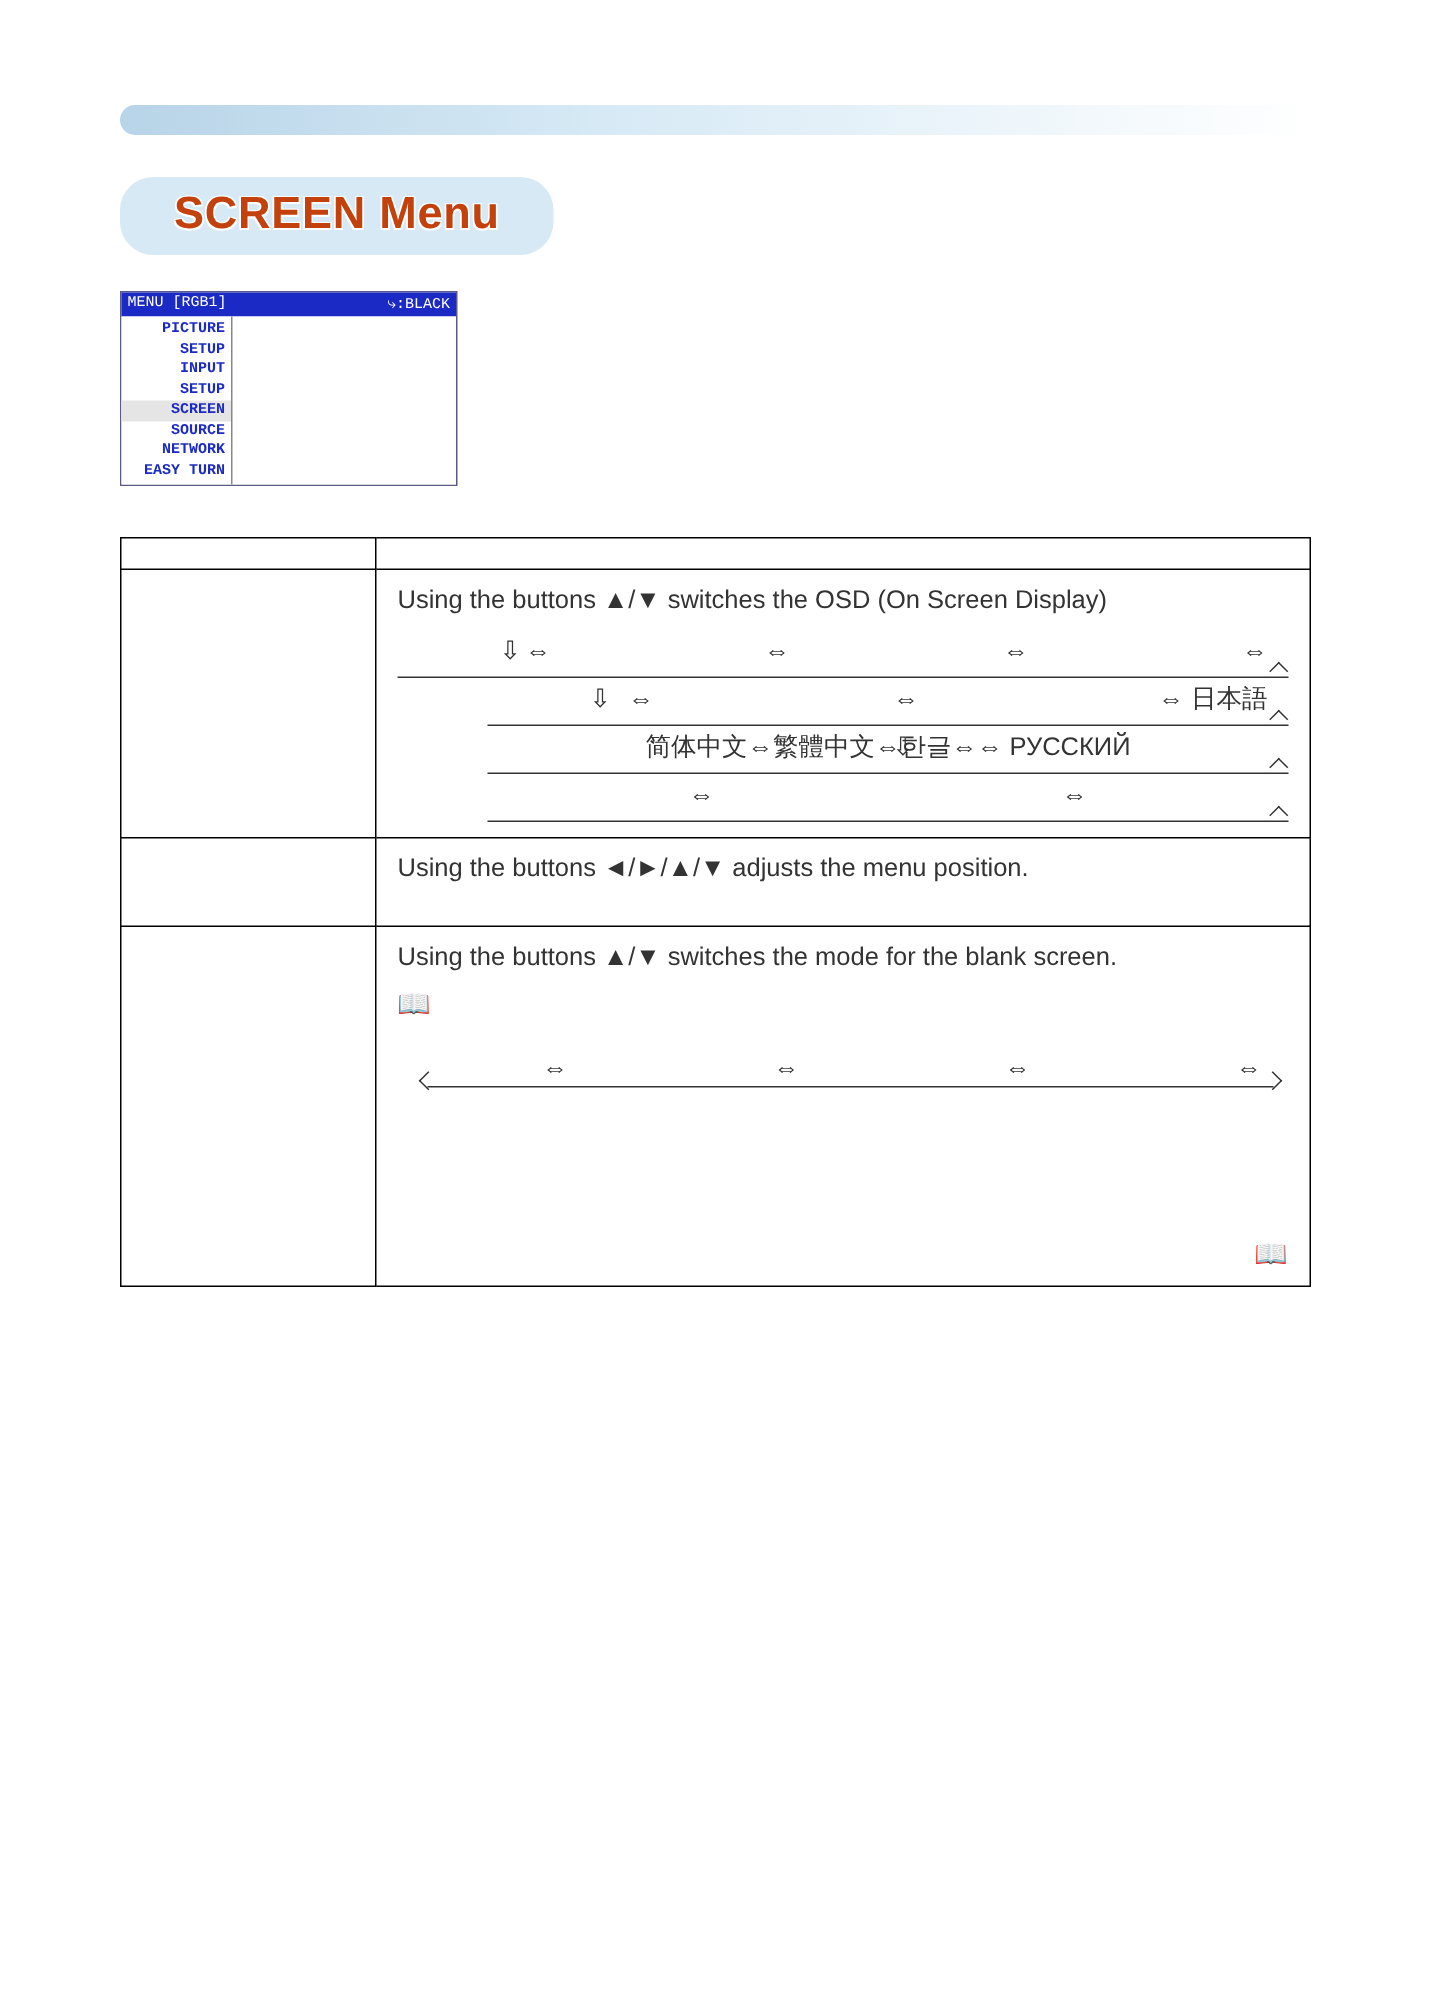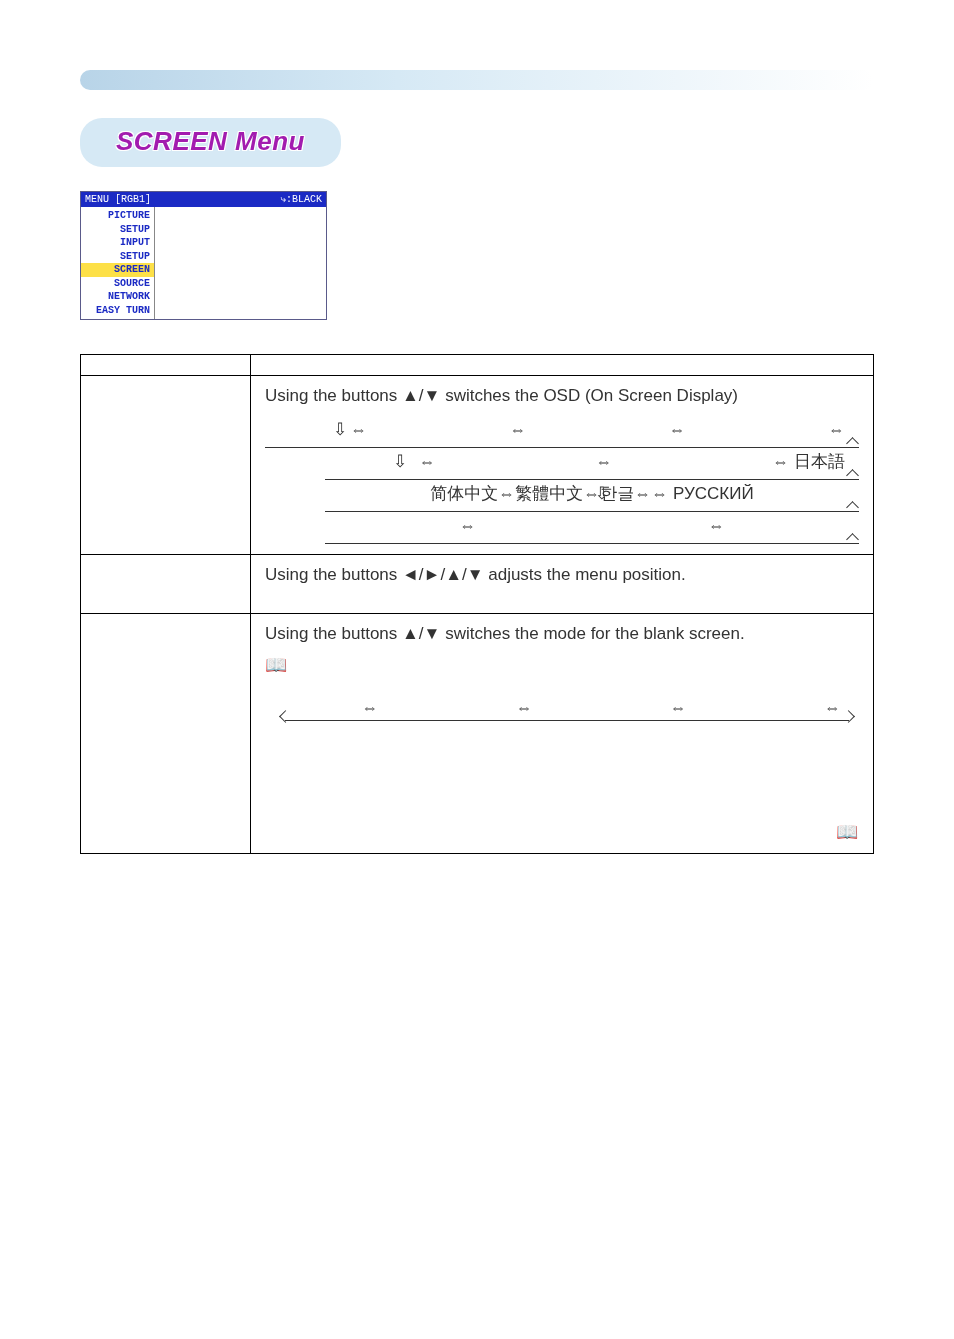--- a/index.html
+++ b/index.html
@@ -22,59 +22,58 @@
     margin: 70px 0 28px 0;
   }
   .title-pill {
     display: inline-block;
     background: #d6e9f5;
     border-radius: 22px;
     padding: 8px 36px 10px 36px;
     margin-bottom: 24px;
   }
   .title-pill .stroke {
-    font-size: 26px;
+    font-size: 30px;
     font-weight: bold;
-    font-style: italic;
     font-family: Arial, sans-serif;
-    color: #a21caf;
+    color: #c2410c;
     text-shadow:
       -1px -1px 0 #fff,
        1px -1px 0 #fff,
       -1px  1px 0 #fff,
        1px  1px 0 #fff;
     letter-spacing: 0.5px;
   }
   .intro-wrap { display: flex; align-items: flex-start; gap: 18px; margin-bottom: 34px; }
   .intro-text { flex: 1 1 auto; font-size: 18px; line-height: 1.35; font-family: Arial, sans-serif; }
 
   
   .osd {
-    width: 247px;
+    width: 225px;
     font-family: "Courier New", monospace;
     font-size: 10px;
     border: 1px solid #5a5a8a;
   }
   .osd .bar {
     background: #1b2ac4;
     color: #fff;
     display: flex;
     justify-content: space-between;
     padding: 2px 4px;
     font-size: 10px;
   }
   .osd .bar .sel { color: #fff; }
   .osd .body { display: flex; background: #fff; text-align: right; }
   .osd .left {
     width: 74px;
     border-right: 1px solid #888;
     padding: 2px 0;
   }
   .osd .left div { padding: 0 4px; color: #1b2ac4; font-weight: bold; line-height: 1.35; }
-  .osd .left .hl { background: #fde047; }
+  .osd .left .hl { background: #e5e5e5; }
   .osd .right {
     flex: 1 1 auto;
     padding: 2px 4px;
     white-space: pre;
     color: #1b2ac4;
     font-weight: bold;
     line-height: 1.35;
   }
 
   table.desc {

